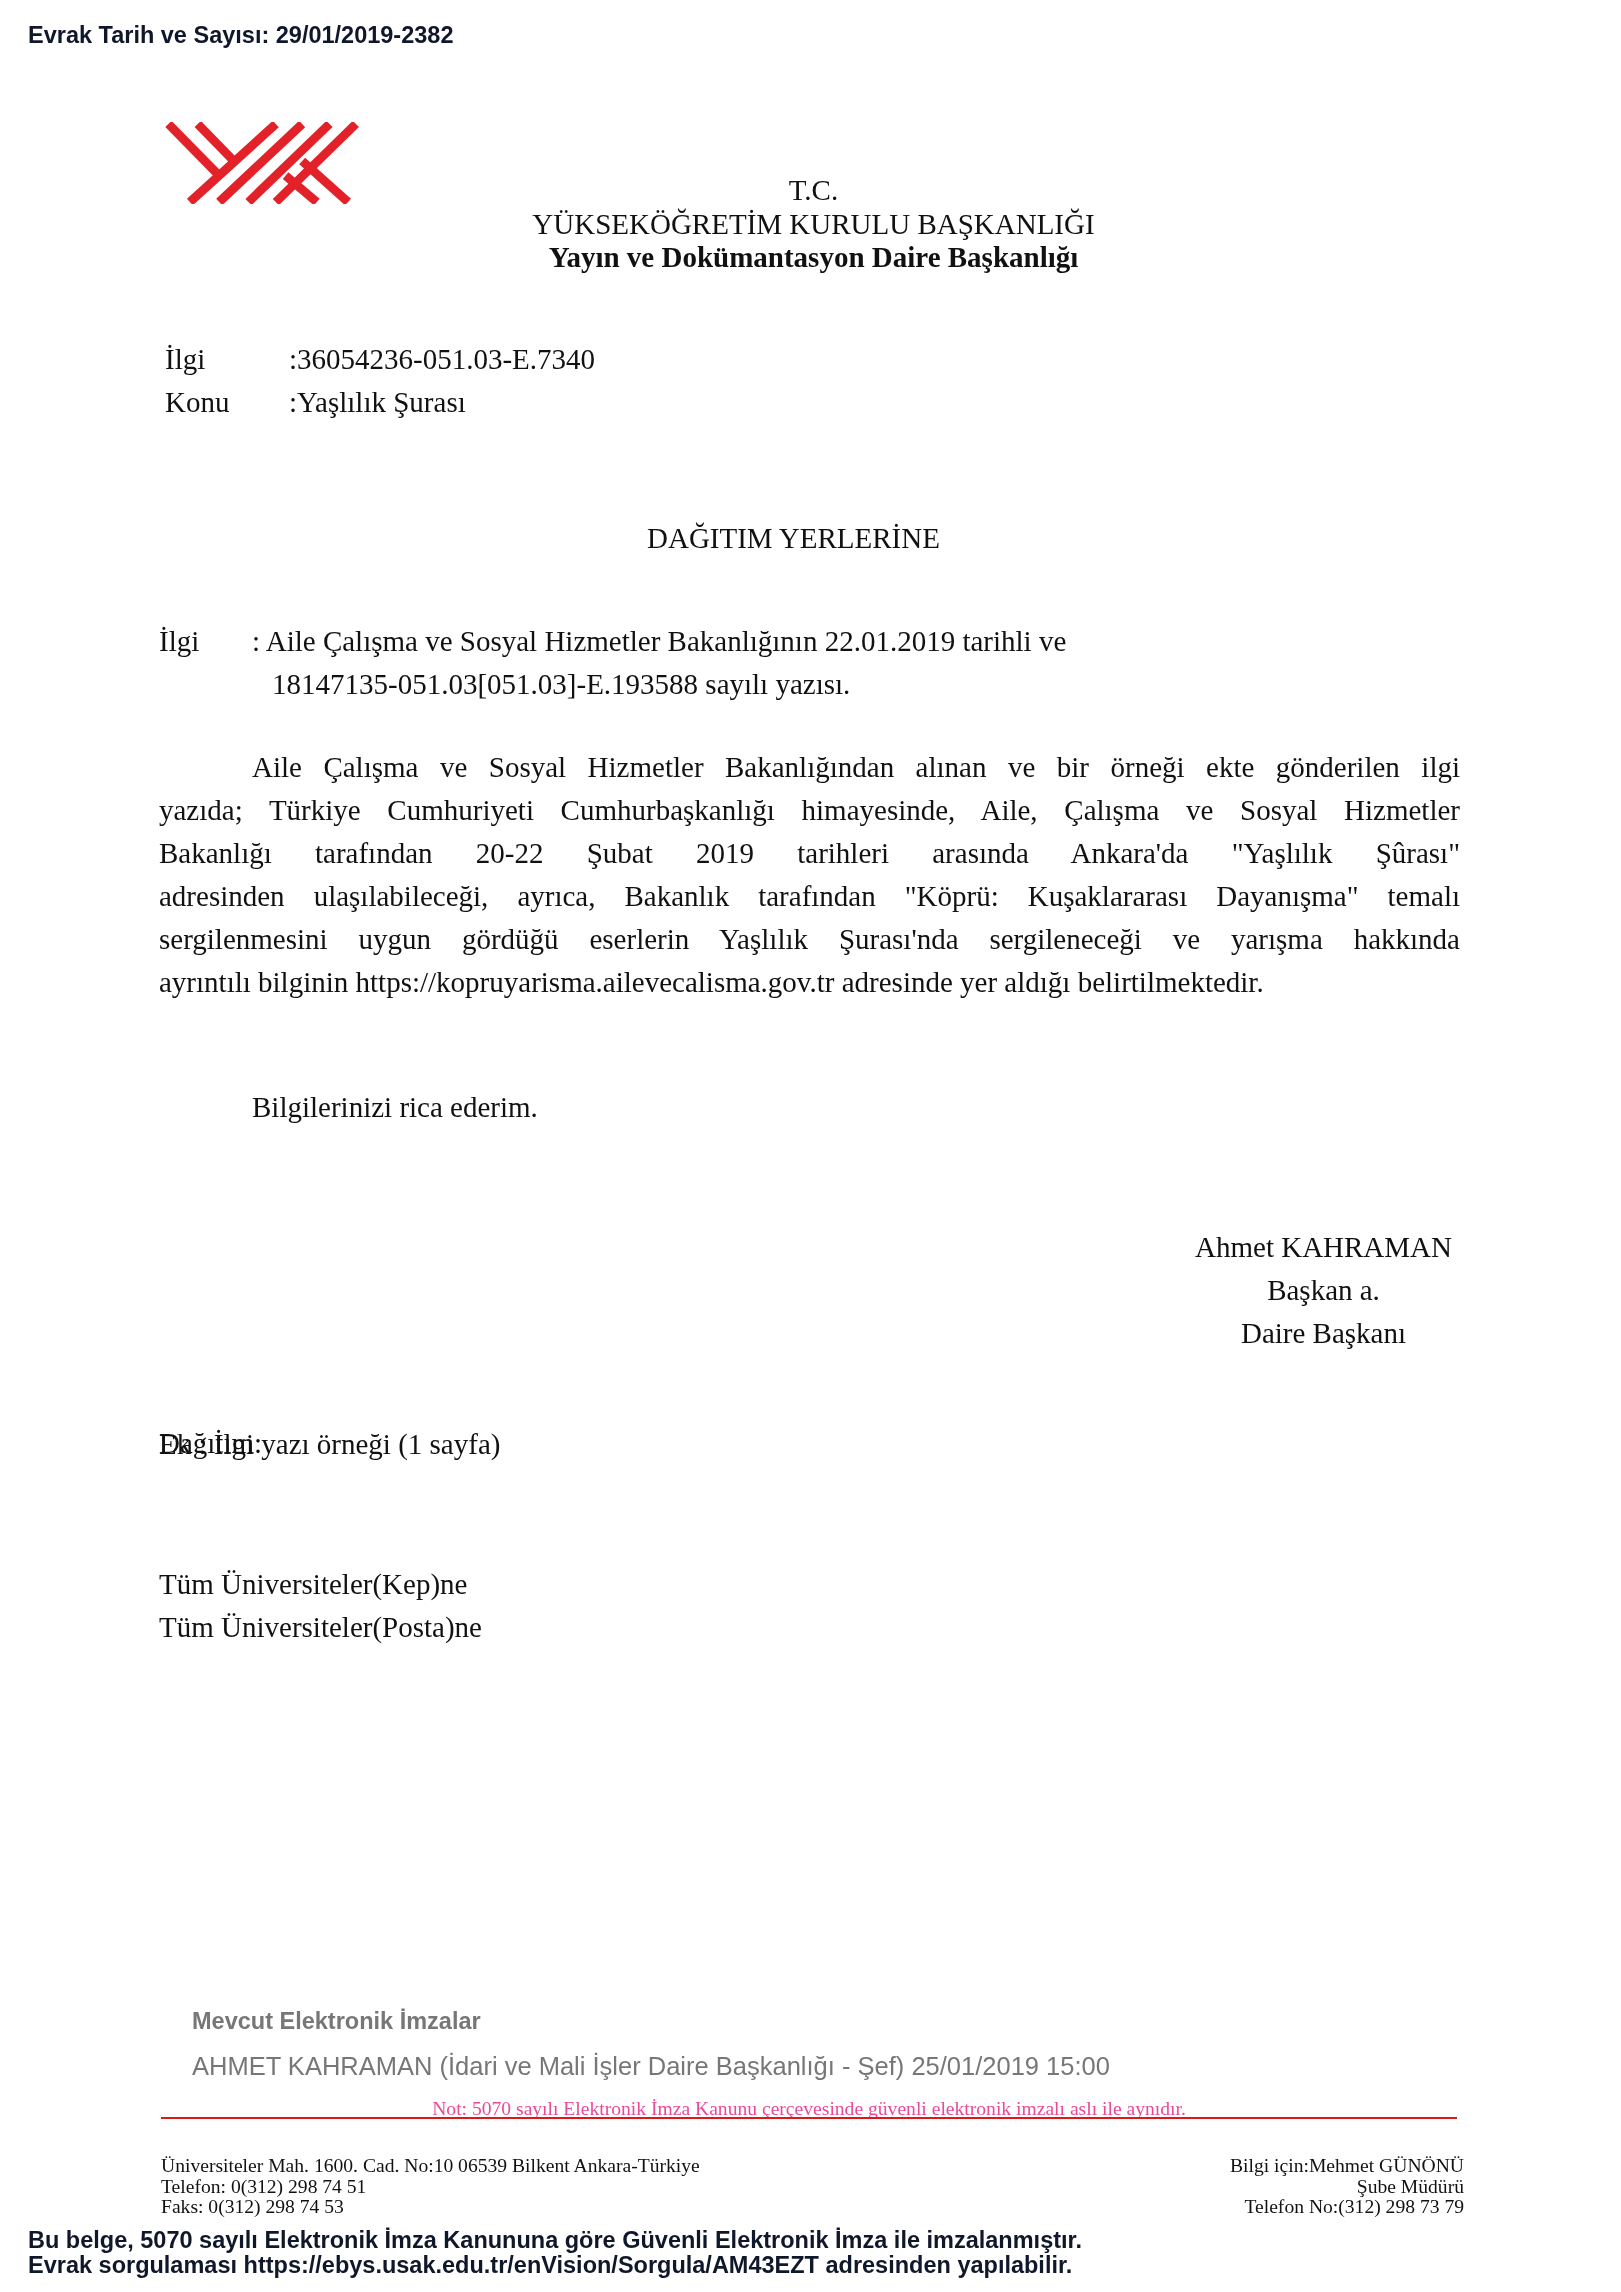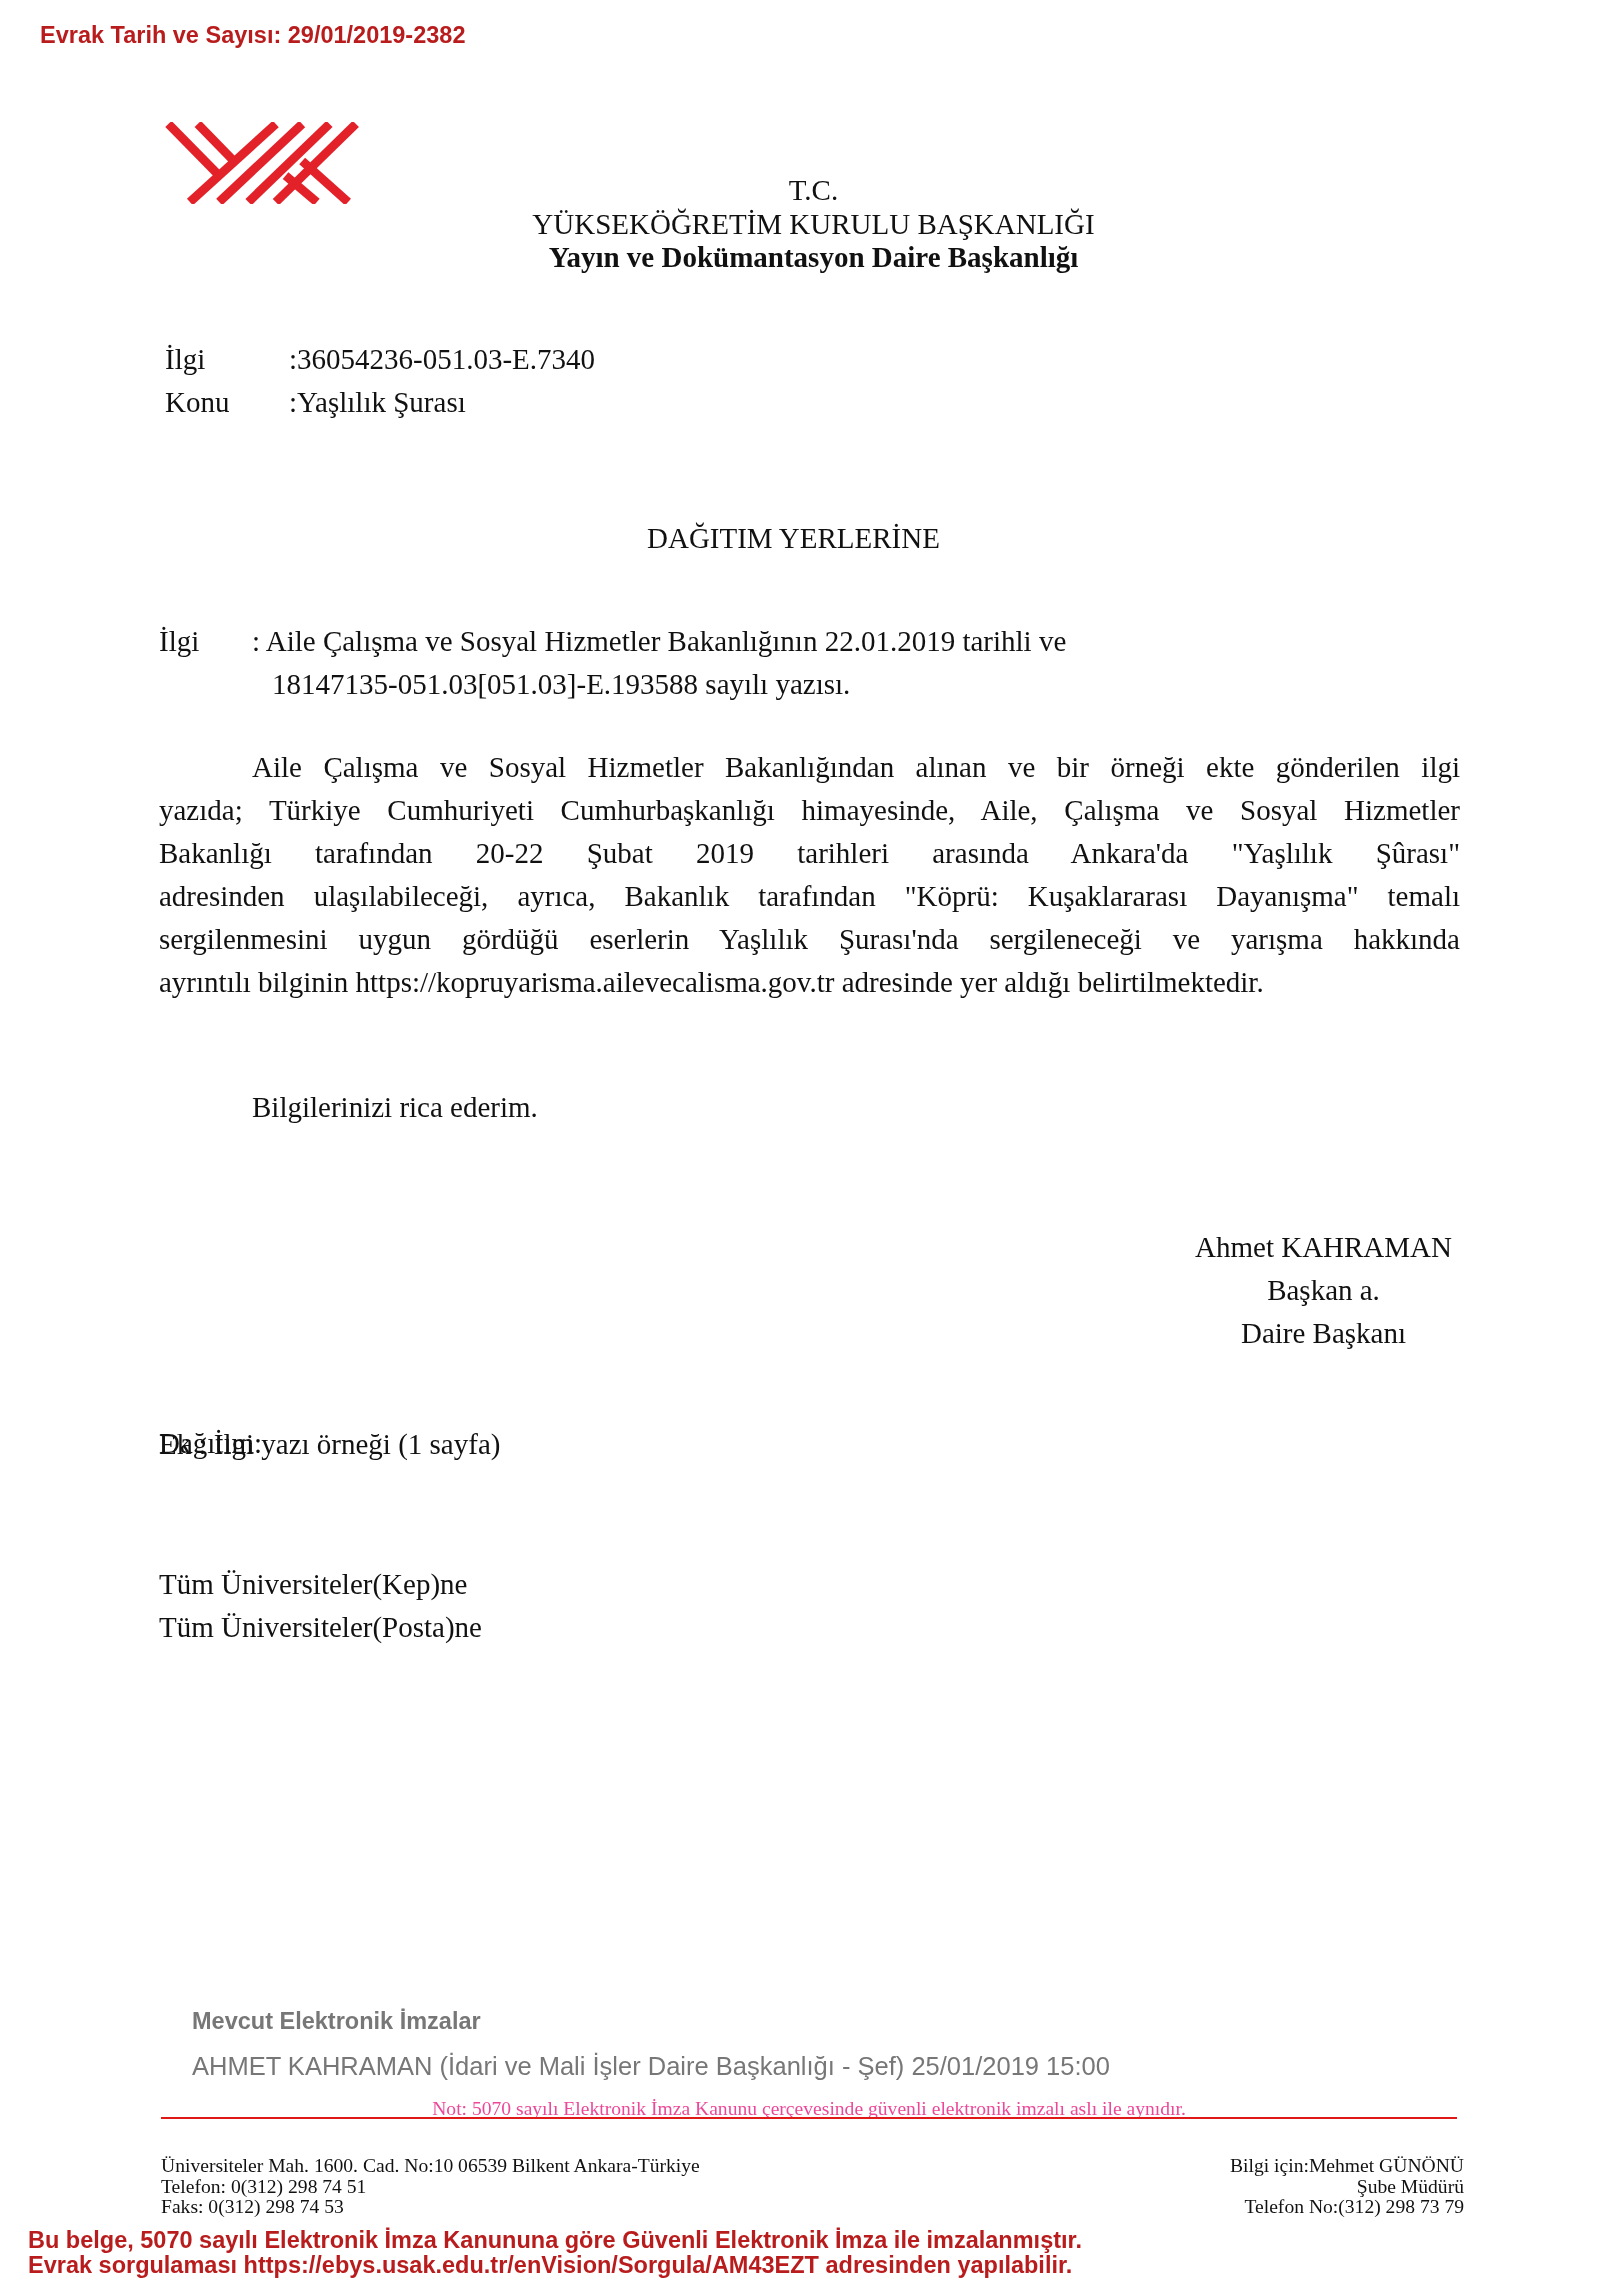--- a/index.html
+++ b/index.html
@@ -1,21 +1,21 @@
 <!DOCTYPE html>
 <html><head>
   <meta charset="utf-8">
   <style>
     html, body { margin: 0; padding: 0; background: #ffffff; }
     body { width: 1621px; height: 2293px; position: relative; overflow: hidden; }
     .serif { font-family: "Liberation Serif", "DejaVu Serif", serif; color: #111111; }
     .sans { font-family: "Liberation Sans", "DejaVu Sans", sans-serif; }
     .abs { position: absolute; white-space: nowrap; }
 
-    .stamp-top { left: 40px; top: 21.6px; font-size: 23.5px; font-weight: bold; color: #b91c1c; }
+    .stamp-top { left: 28px; top: 21.6px; font-size: 23.5px; font-weight: bold; color: #0f172a; }
 
     .logo { left: 160px; top: 122px; width: 216px; height: 82px; }
 
     .header { left: 392px; width: 843px; text-align: center; font-size: 29px; line-height: 33px; }
 
     .meta-row { font-size: 29px; }
     .meta-label { left: 165px; }
     .meta-val { left: 289px; }
 
     .addressee { left: 647px; top: 522px; font-size: 29px; }
@@ -39,21 +39,21 @@
     .ek { left: 159px; font-size: 29px; }
 
     .esig-title { left: 192px; top: 2008px; font-size: 23.5px; font-weight: bold; color: #777777; }
     .esig-entry { left: 192px; top: 2052px; font-size: 25.5px; color: #777777; }
     .esig-note { left: 161px; width: 1296px; text-align: center; top: 2098px; font-size: 19.6px; color: #ec4899; }
     .red-line { position: absolute; left: 161px; top: 2117px; width: 1296px; height: 2px; background: #e01818; }
 
     .footer-left { left: 161px; font-size: 19.6px; line-height: 20.6px; }
     .footer-right { right: 157px; text-align: right; font-size: 19.6px; line-height: 20.6px; }
 
-    .stamp-bottom { left: 28px; font-size: 23.5px; font-weight: bold; color: #b91c1c; line-height: 25.5px; }
+    .stamp-bottom { left: 28px; font-size: 23.5px; font-weight: bold; color: #0f172a; line-height: 25.5px; }
   </style>
 </head>
 <body>
 
 <div class="abs sans stamp-top">Evrak Tarih ve Sayısı: 29/01/2019-2382</div>
 
 <div class="abs logo">
   <svg width="216" height="82" viewBox="0 0 220 84">
     <g stroke="#e32129" stroke-width="9" stroke-linecap="butt" fill="none">
 

